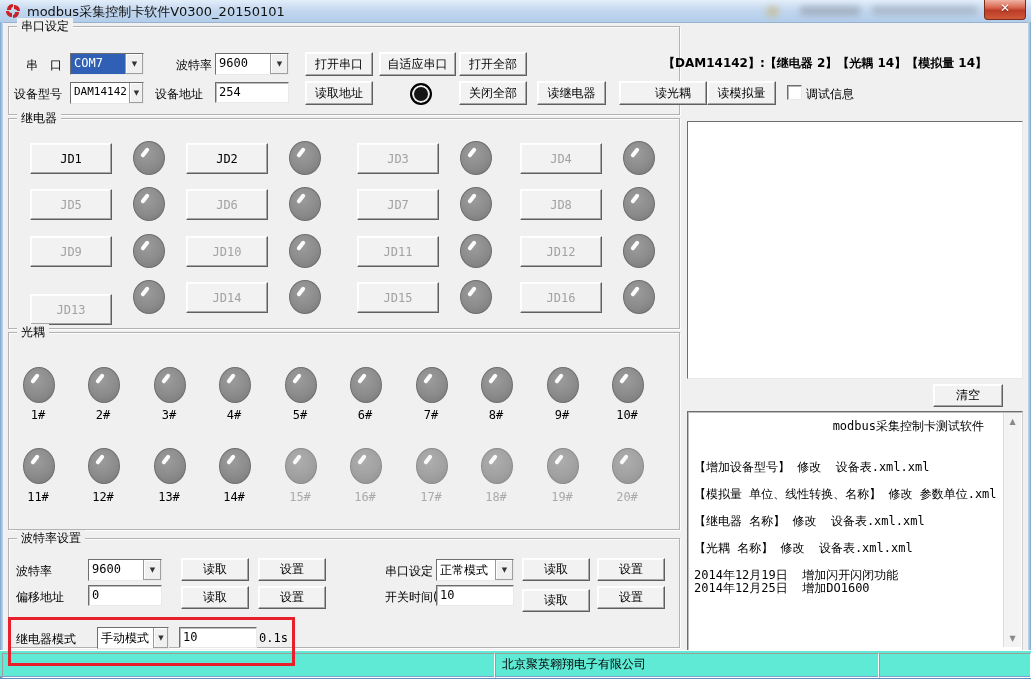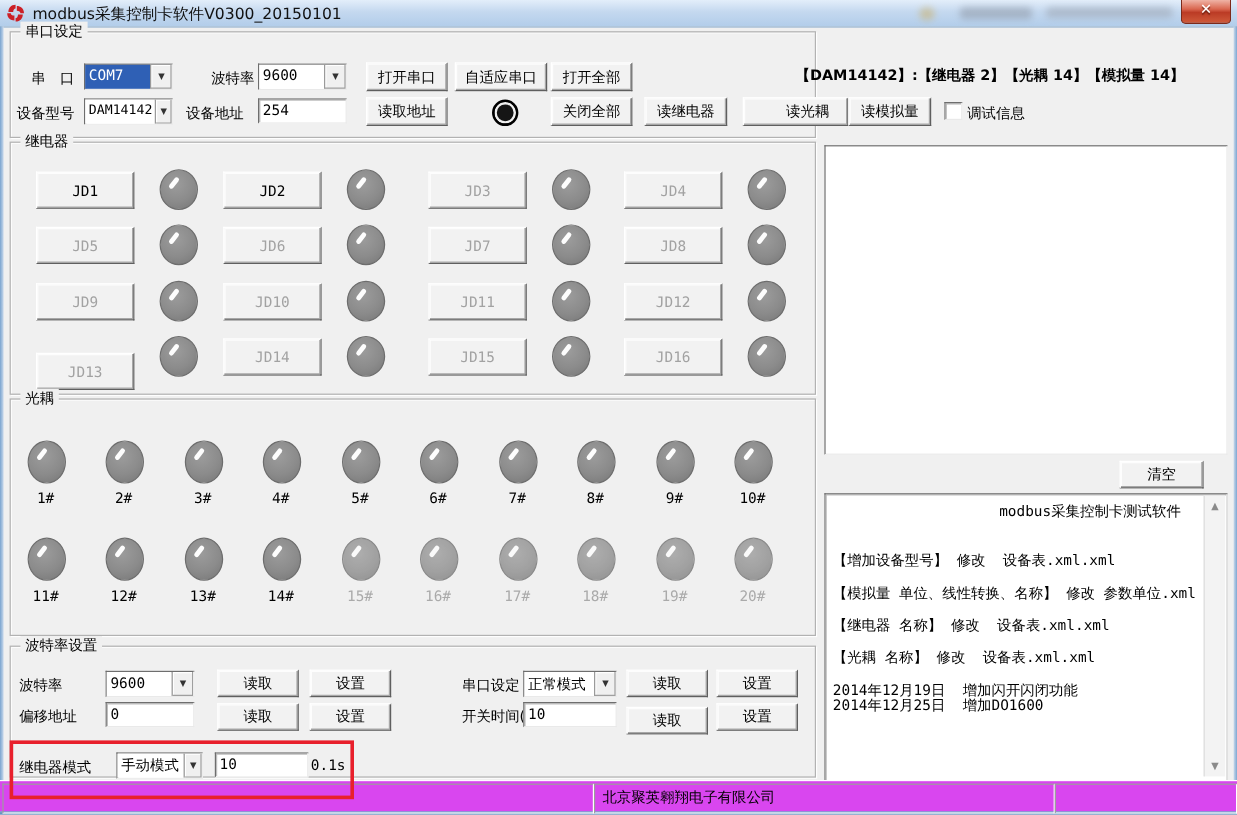--- a/index.html
+++ b/index.html
@@ -48,21 +48,21 @@
 
   
   #info-box{position:absolute;left:687px;top:411px;width:334px;height:238px;background:#fff;border:1px solid;border-color:#6e6e6e #cfcfcf #cfcfcf #6e6e6e;box-shadow:inset 1px 1px 0 #bdbdbd;}
   #info-text{position:absolute;left:6px;top:8px;width:290px;white-space:pre;font-size:12px;line-height:13.5px;}
   #info-text .blank{height:13.5px;}
   #info-text .center{text-align:right;width:290px;}
   #info-scroll{position:absolute;right:1px;top:1px;width:17px;height:234px;background:#f3f3f3;border-left:1px solid #dcdcdc;}
   .scroll-arrow{position:absolute;left:0;width:17px;height:17px;display:flex;align-items:center;justify-content:center;font-size:8px;color:#8a8a8a;cursor:pointer;}
 
   
-  #statusbar{position:absolute;left:0;top:650px;width:1031px;height:25px;background:#d946ef;border-top:1px solid #fff;}
+  #statusbar{position:absolute;left:0;top:650px;width:1031px;height:25px;background:#5eead4;border-top:1px solid #fff;}
   .status-cell{position:absolute;top:2px;height:19px;border:1px solid;border-color:#9d9d9d #fff #fff #9d9d9d;padding:2px 6px;font-size:12px;overflow:hidden;white-space:nowrap;}
 
   
   #annotation-rect{position:absolute;left:8px;top:617px;width:281px;height:43px;border:3px solid #e8202c;z-index:50;pointer-events:none;}
 
   .bold{font-weight:bold;}
 </style>
 </head>
 <body>
 

